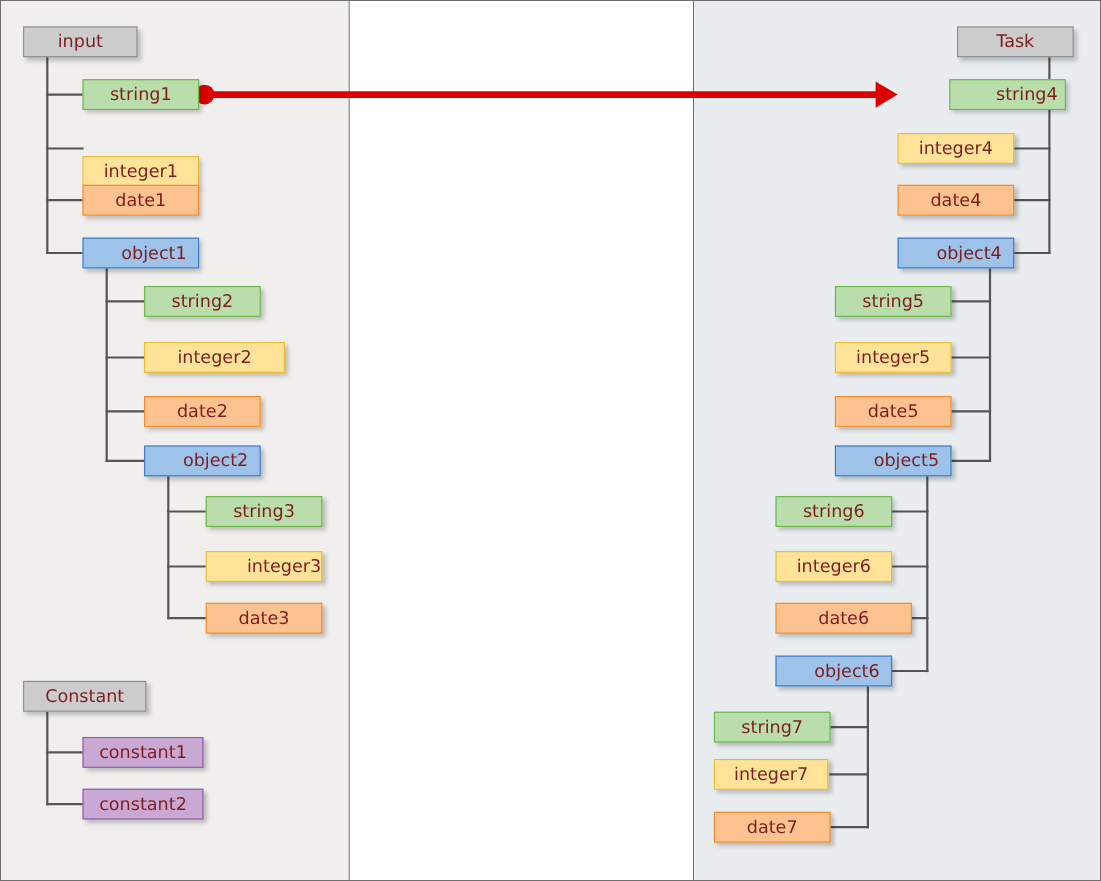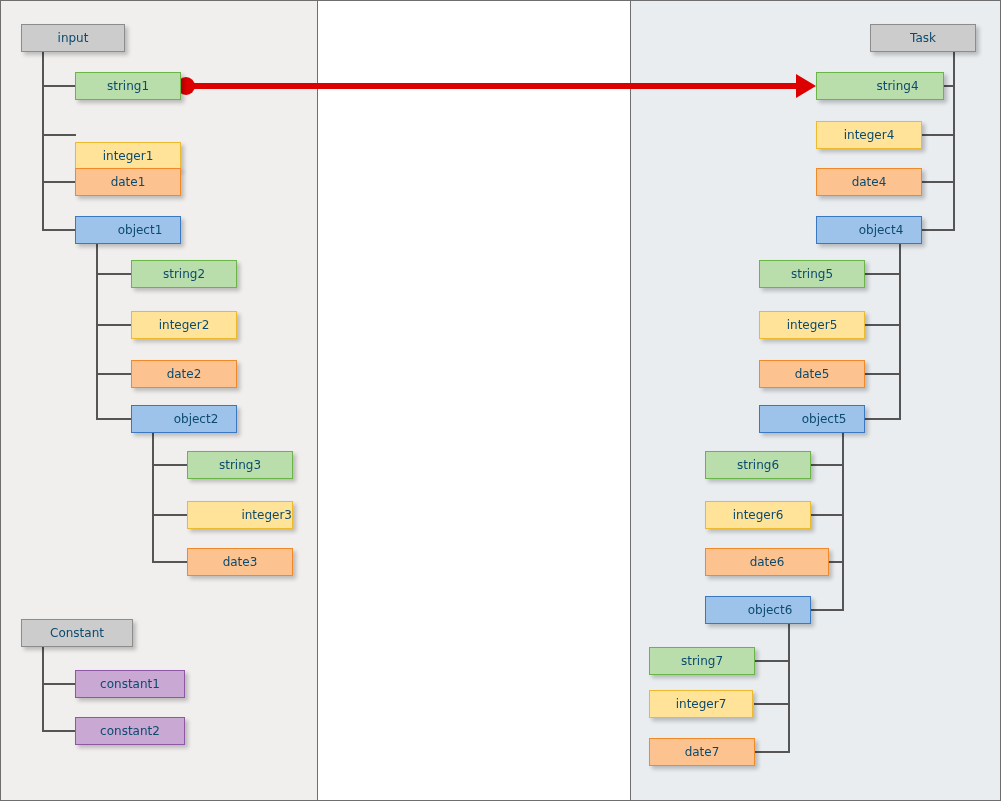--- a/index.html
+++ b/index.html
@@ -52,22 +52,22 @@
     pointer-events: none;
   }
 
   
   .node {
     position: absolute;
     height: 28px;
     line-height: 26px;
     box-sizing: border-box;
     text-align: center;
-    font-size: 12px;
-    color: #0c4a6e;
+    font-size: 16px;
+    color: #7f1d1d;
     border: 1.5px solid #888;
     background: #cccccc;
     box-shadow: 3px 3px 4px rgba(0,0,0,0.22);
     white-space: nowrap;
     overflow: hidden;
   }
   .node.root {
     background: #cccccc;
     border-color: #8c8c8c;
   }
@@ -150,31 +150,31 @@
       </g>
   </svg>
 
   <div id="nodes-layer">
       <div class="node root" style="left: 20px; top: 23px; width: 104px;"><span>input</span></div>
       <div class="node string" style="left: 74px; top: 71px; width: 106px;"><span>string1</span></div>
       <div class="node integer" style="left: 74px; top: 120px; width: 106px; margin-top: 21px;"><span>integer1</span></div>
       <div class="node date" style="left: 74px; top: 167px; width: 106px;"><span>date1</span></div>
       <div class="node object" style="left: 74px; top: 215px; width: 106px;"><span>object1</span></div>
       <div class="node string" style="left: 130px; top: 259px; width: 106px;"><span>string2</span></div>
-      <div class="node integer" style="left: 130px; top: 310px; width: 106px;"><span>integer2</span></div>
+      <div class="node integer" style="left: 130px; top: 310px; width: 128px;"><span>integer2</span></div>
       <div class="node date" style="left: 130px; top: 359px; width: 106px;"><span>date2</span></div>
       <div class="node object" style="left: 130px; top: 404px; width: 106px;"><span>object2</span></div>
       <div class="node string" style="left: 186px; top: 450px; width: 106px;"><span>string3</span></div>
       <div class="node integer" style="left: 186px; top: 500px; width: 106px; text-align: right;"><span>integer3</span></div>
       <div class="node date" style="left: 186px; top: 547px; width: 106px;"><span>date3</span></div>
       <div class="node root" style="left: 20px; top: 618px; width: 112px;"><span>Constant</span></div>
       <div class="node constant" style="left: 74px; top: 669px; width: 110px;"><span>constant1</span></div>
       <div class="node constant" style="left: 74px; top: 716px; width: 110px;"><span>constant2</span></div>
       <div class="node root" style="left: 869px; top: 23px; width: 106px;"><span>Task</span></div>
-      <div class="node string" style="left: 815px; top: 71px; width: 128px; padding-left: 35px;"><span>string4</span></div>
+      <div class="node string" style="left: 862px; top: 71px; width: 106px; padding-left: 35px;"><span>string4</span></div>
       <div class="node integer" style="left: 815px; top: 120px; width: 106px;"><span>integer4</span></div>
       <div class="node date" style="left: 815px; top: 167px; width: 106px;"><span>date4</span></div>
       <div class="node object" style="left: 815px; top: 215px; width: 106px;"><span>object4</span></div>
       <div class="node string" style="left: 758px; top: 259px; width: 106px;"><span>string5</span></div>
       <div class="node integer" style="left: 758px; top: 310px; width: 106px;"><span>integer5</span></div>
       <div class="node date" style="left: 758px; top: 359px; width: 106px;"><span>date5</span></div>
       <div class="node object" style="left: 758px; top: 404px; width: 106px;"><span>object5</span></div>
       <div class="node string" style="left: 704px; top: 450px; width: 106px;"><span>string6</span></div>
       <div class="node integer" style="left: 704px; top: 500px; width: 106px;"><span>integer6</span></div>
       <div class="node date" style="left: 704px; top: 547px; width: 124px;"><span>date6</span></div>

